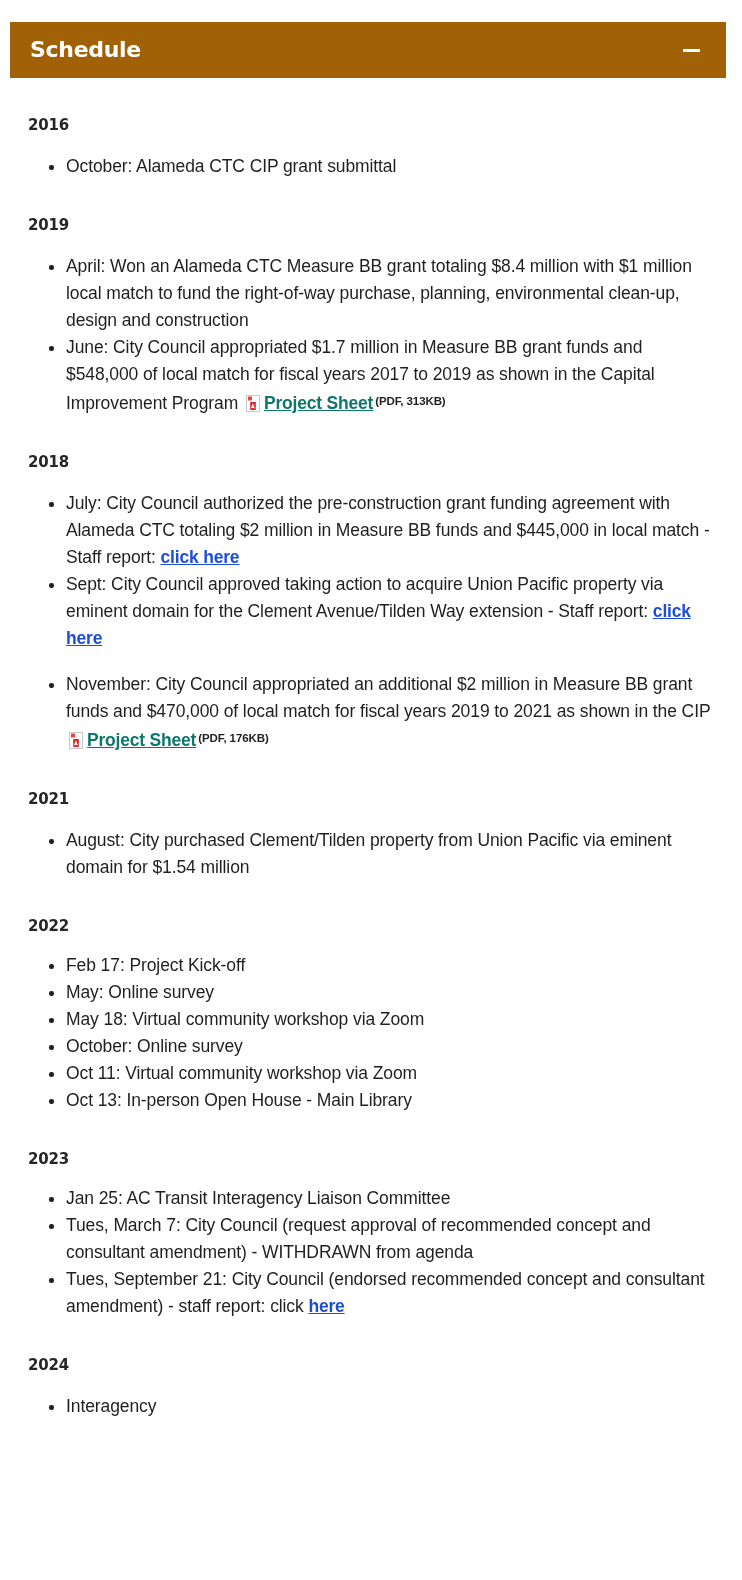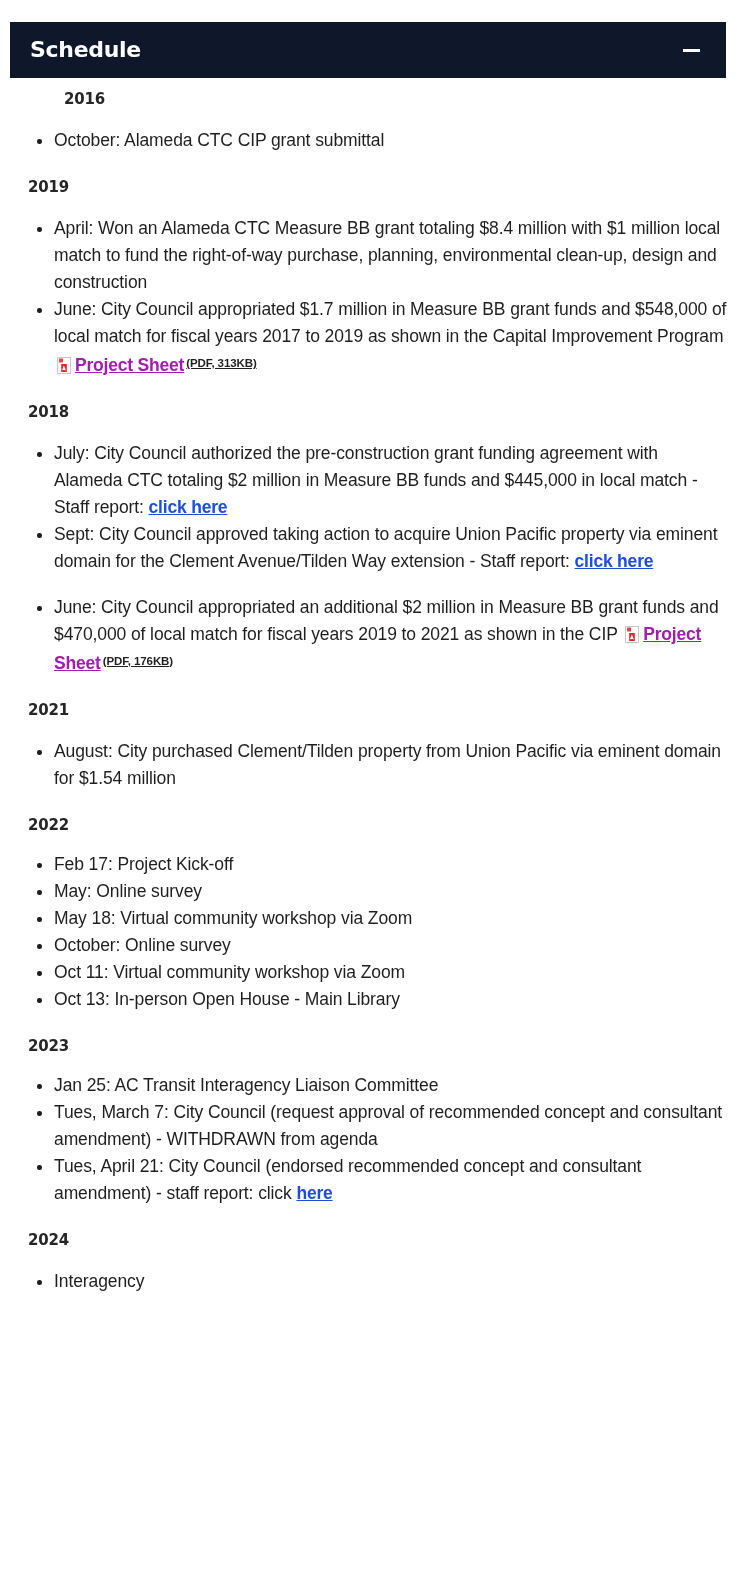--- a/index.html
+++ b/index.html
@@ -17,21 +17,21 @@
 
   .panel {
     width: 742px;
     box-sizing: border-box;
   }
 
   
   .panel-header {
     position: relative;
     margin: 22px 16px 0 10px;
-    background: #0f172a;
+    background: #a16207;
     height: 56px;
     display: flex;
     align-items: center;
     justify-content: space-between;
     padding: 0 22px 0 20px;
     box-sizing: border-box;
     gap: 38px;
   }
   .panel-title {
     color: #ffffff;
@@ -70,27 +70,26 @@
     font-family: "DejaVu Sans", sans-serif;
     font-size: 15px;
     font-weight: bold;
     color: #262626;
     letter-spacing: -0.2px;
     margin: 0;
     padding: 24px 0 0 0;
     line-height: 1.2;
   }
   .year-block:first-child .year-heading {
-    padding-top: 12px;
-    margin-left: 36px;
+    padding-top: 38px;
   }
 
   ul.items {
     list-style: none;
-    margin: 0;
+    margin: 12px;
     padding: 0;
   }
   ul.items > li {
     position: relative;
     padding-left: 26px;
     margin: 0;
     font-size: 17.5px;
     line-height: 27px;
     color: #1f1f1f;
     letter-spacing: -0.1px;
@@ -116,39 +115,38 @@
   }
 
   
   a.doc-link,
   a.inline-link {
     text-decoration: underline;
     font-weight: bold;
     cursor: pointer;
   }
   a.doc-link {
-    color: #a21caf;
+    color: #0f766e;
     letter-spacing: -0.2px;
     text-align: center;
   }
   a.inline-link {
     color: #1d4ed8;
     letter-spacing: -0.2px;
   }
   a.inline-link.visited {
     color: #a23cc6;
   }
   .file-meta {
     font-size: 11.5px;
     font-weight: bold;
     color: #1f1f1f;
     vertical-align: 4px;
     letter-spacing: -0.1px;
     margin-left: 2px;
-    text-decoration: underline;
   }
 
   
   .pdf-icon {
     display: inline-block;
     width: 14px;
     height: 17px;
     vertical-align: -3px;
     margin: 0 4px 0 3px;
     position: relative;
@@ -189,21 +187,21 @@
       </div>
       <div class="year-block">
         <div class="year-heading">2018</div>
         <ul class="items list-spaced">
           <li><span>July: City Council authorized the pre-construction grant funding agreement with Alameda CTC totaling $2 million in Measure BB funds and $445,000 in local match - Staff report: </span><a class="inline-link" href="#">click here</a></li>
           <li><span>Sept: City Council approved taking action to acquire Union Pacific property via eminent domain for the Clement Avenue/Tilden Way extension - Staff report: </span><a class="inline-link" href="#">click here</a></li>
         </ul>
       </div>
       <div class="year-block">
         <ul class="items list-spaced">
-          <li><span>June: City Council appropriated an additional $2 million in Measure BB grant funds and $470,000 of local match for fiscal years 2019 to 2021 as shown in the CIP </span><span class="pdf-icon"><svg viewBox="0 0 14 17" width="14" height="17" xmlns="http://www.w3.org/2000/svg">
+          <li><span>November: City Council appropriated an additional $2 million in Measure BB grant funds and $470,000 of local match for fiscal years 2019 to 2021 as shown in the CIP </span><span class="pdf-icon"><svg viewBox="0 0 14 17" width="14" height="17" xmlns="http://www.w3.org/2000/svg">
                 <rect x="0.5" y="0.5" width="13" height="16" fill="#ffffff" stroke="#c9c9c9" stroke-width="1"></rect>
                 <rect x="2" y="1.5" width="4" height="4" fill="#e8453c"></rect>
                 <path d="M4.2 7 h5.6 v8 h-5.6 z" fill="#d8232a"></path>
                 <path d="M6.9 8.2 l2.1 5.6 h-4.2 z" fill="#ffffff"></path>
                 <rect x="5.2" y="13.1" width="3.4" height="0.9" fill="#d8232a"></rect>
               </svg></span><a class="doc-link" href="#">Project Sheet</a><span class="file-meta">(PDF, 176KB)</span></li>
         </ul>
       </div>
       <div class="year-block">
         <div class="year-heading">2021</div>
@@ -220,21 +218,21 @@
           <li><span>October: Online survey</span></li>
           <li><span>Oct 11: Virtual community workshop via Zoom</span></li>
           <li><span>Oct 13: In-person Open House - Main Library</span></li>
         </ul>
       </div>
       <div class="year-block">
         <div class="year-heading">2023</div>
         <ul class="items list-tight">
           <li><span>Jan 25: AC Transit Interagency Liaison Committee</span></li>
           <li><span>Tues, March 7: City Council (request approval of recommended concept and consultant amendment) - WITHDRAWN from agenda</span></li>
-          <li><span>Tues, April 21: City Council (endorsed recommended concept and consultant amendment) - staff report: click </span><a class="inline-link" href="#">here</a></li>
+          <li><span>Tues, September 21: City Council (endorsed recommended concept and consultant amendment) - staff report: click </span><a class="inline-link" href="#">here</a></li>
         </ul>
       </div>
       <div class="year-block">
         <div class="year-heading">2024</div>
         <ul class="items list-spaced">
           <li><span>Interagency</span></li>
         </ul>
       </div>
     </div>
 

